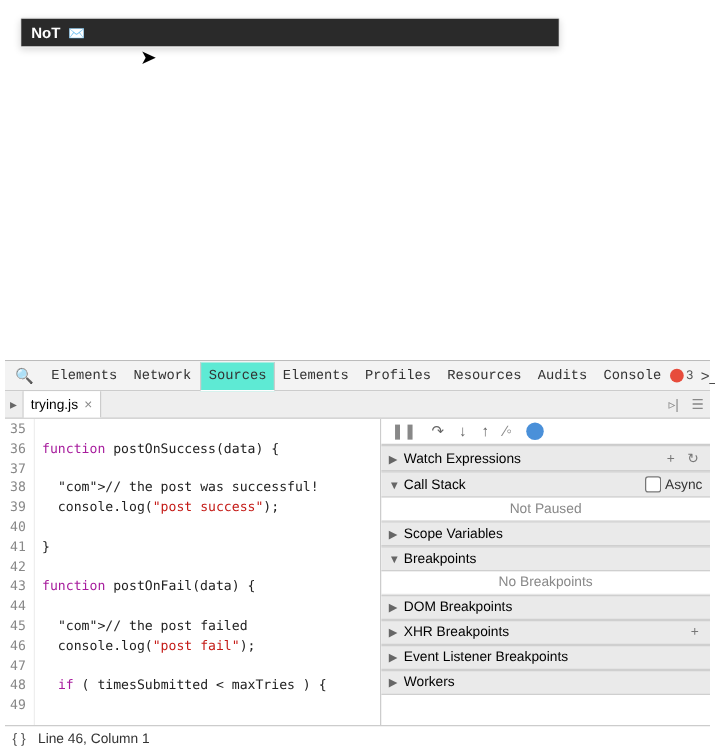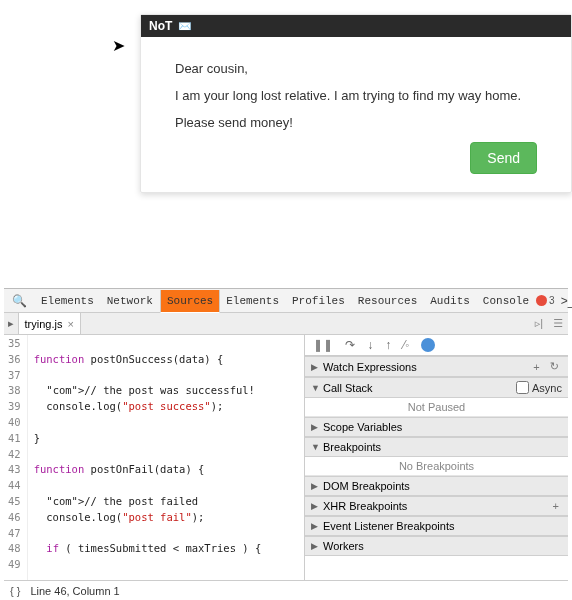--- a/index.html
+++ b/index.html
@@ -1,35 +1,35 @@
 <!DOCTYPE html>
 <html><head>
 <meta charset="utf-8">
 <style>
 * { box-sizing: border-box; margin: 0; padding: 0; }
 body { font-family: Arial, Helvetica, sans-serif; font-size: 12px; background: #fff; width: 572px; height: 600px; overflow: hidden; }
 
 
-.app-wrap { display: flex; justify-content: flex-end; padding-top: 14px; }
+.app-wrap { display: flex; justify-content: flex-start; padding-top: 14px; margin-left: 16px; }
 .app { width: 432px; border: 1px solid #e5e5e5; border-radius: 2px; box-shadow: 0 2px 6px rgba(0,0,0,0.15); }
 .app-header { background: #2a2a2a; color: #fff; padding: 4px 8px; display: flex; align-items: center; gap: 6px; font-size: 12px; font-weight: bold; }
 .app-header .envelope { font-size: 11px; }
 .app-body { padding: 24px 34px 18px 34px; font-size: 13px; color: #333; }
 .app-body p { margin-bottom: 12px; font-family: Helvetica, Arial, sans-serif; }
 .send-row { display: flex; justify-content: flex-end; }
 .send-btn { background: #5cb85c; color: #fff; border: 1px solid #4cae4c; border-radius: 4px; padding: 7px 16px; font-size: 14px; cursor: pointer; }
 .cursor { position: absolute; left: 112px; top: 36px; font-size: 16px; pointer-events: none; }
 
 
 .devtools { position: absolute; top: 288px; left: 4px; right: 4px; bottom: 0; border-top: 1px solid #bbb; background: #fff; display: flex; flex-direction: column; }
 .dt-toolbar { display: flex; align-items: center; border-bottom: 1px solid #ccc; height: 24px; font-size: 11px; background: #f3f3f3; }
 .dt-toolbar .search-icon { padding: 0 8px; font-size: 12px; cursor: pointer; }
 .dt-tabs { display: flex; height: 100%; font-family: Liberation Mono, monospace; }
 .dt-tab { padding: 0 6px; display: flex; align-items: center; border-right: 1px solid transparent; cursor: pointer; color: #333; }
-.dt-tab.active { background: #f97316; border-left: 1px solid #ccc; border-right: 1px solid #ccc; border-bottom: 1px solid #fff; position: relative; top: 1px; font-weight: normal; }
+.dt-tab.active { background: #5eead4; border-left: 1px solid #ccc; border-right: 1px solid #ccc; border-bottom: 1px solid #fff; position: relative; top: 1px; font-weight: normal; }
 .dt-toolbar .spacer { flex: 1; }
 .dt-toolbar .right { display: flex; align-items: center; gap: 6px; padding-right: 6px; }
 .err-count { display: flex; align-items: center; gap: 2px; color: #555; font-size: 10px; }
 .err-circle { width: 11px; height: 11px; border-radius: 50%; background: #e74c3c; display: inline-block; }
 .tb-icon { font-size: 12px; cursor: pointer; color: #444; }
 
 
 .filetab-row { display: flex; align-items: center; height: 22px; border-bottom: 1px solid #ccc; background: #eee; font-size: 11px; }
 .panel-toggle { padding: 0 4px; cursor: pointer; color: #666; border-right: 1px solid #ccc; height: 100%; display: flex; align-items: center; }
 .filetab { display: flex; align-items: center; background: #fff; border-right: 1px solid #ccc; padding: 0 6px; height: 100%; gap: 5px; }
@@ -75,28 +75,20 @@
 .statusbar .braces { color: #555; }
 </style>
 </head>
 <body>
 
 <div class="app-wrap">
   <div class="app">
     <div class="app-header">
       <span>NoT</span>
       <span class="envelope">✉️</span>
-    </div>
-    <div class="app-body">
-      <p>Dear cousin,</p>
-      <p>I am your long lost relative. I am trying to find my way home.</p>
-      <p>Please send money!</p>
-      <div class="send-row">
-        <button class="send-btn">Send</button>
-      </div>
     </div>
   </div>
 </div>
 <span class="cursor">➤</span>
 
 <div class="devtools">
 
   <div class="dt-toolbar">
     <span class="search-icon">🔍</span>
     <div class="dt-tabs" id="dt-tabs">

